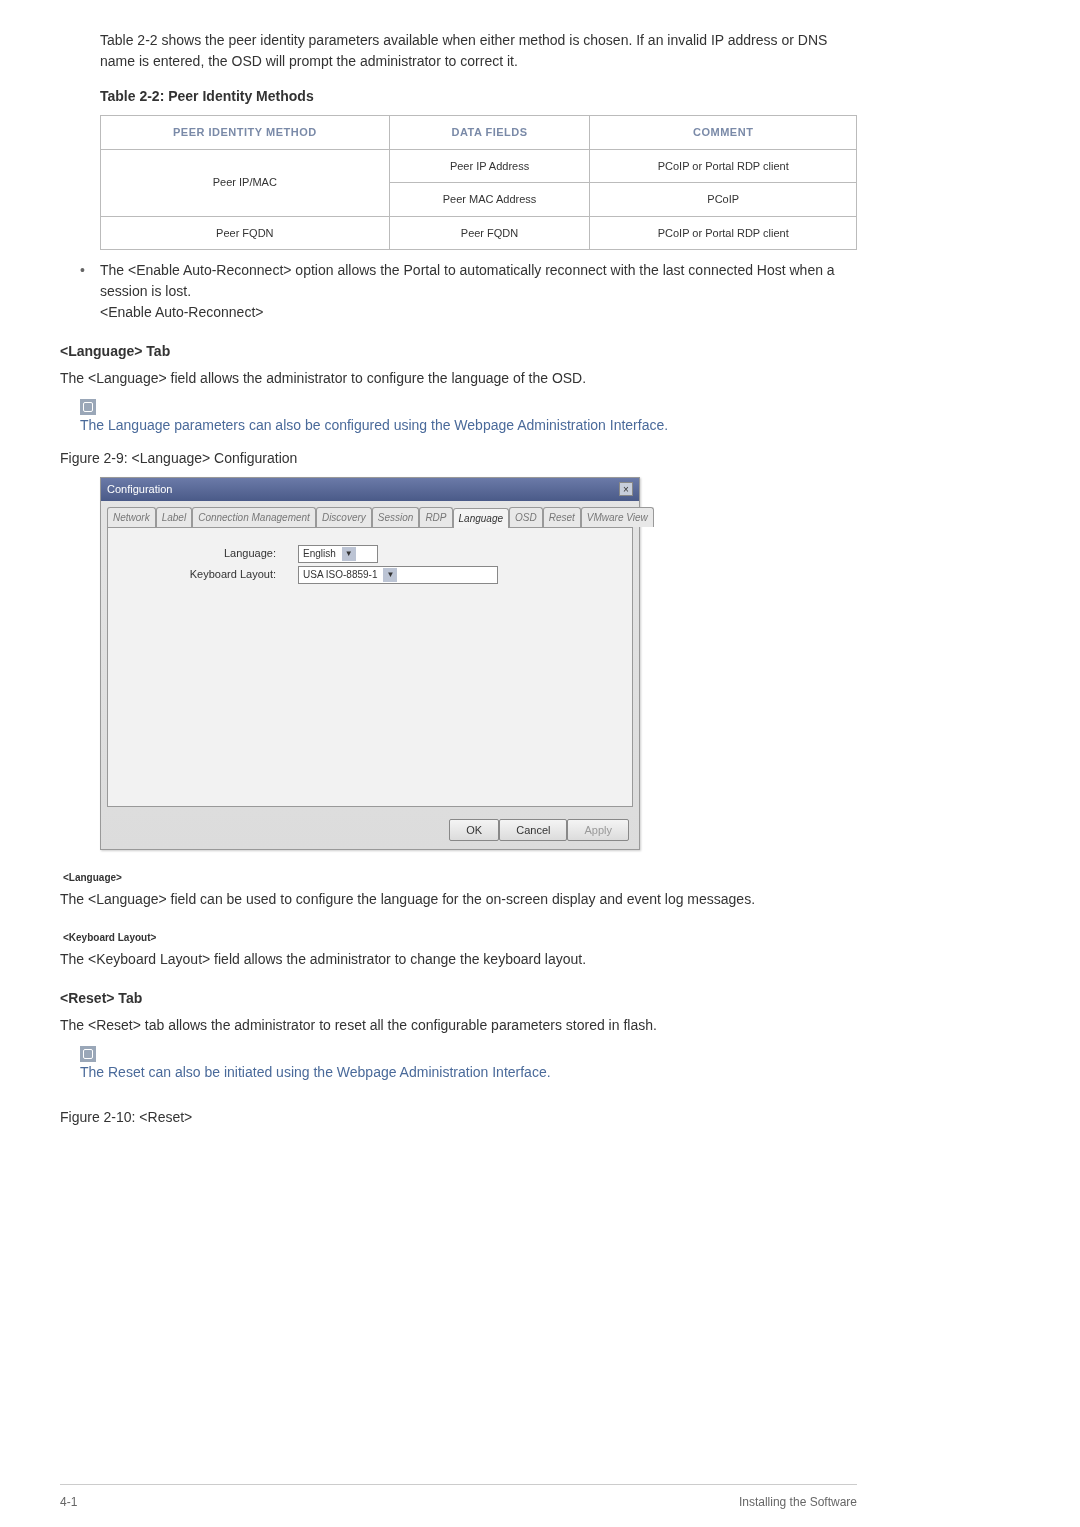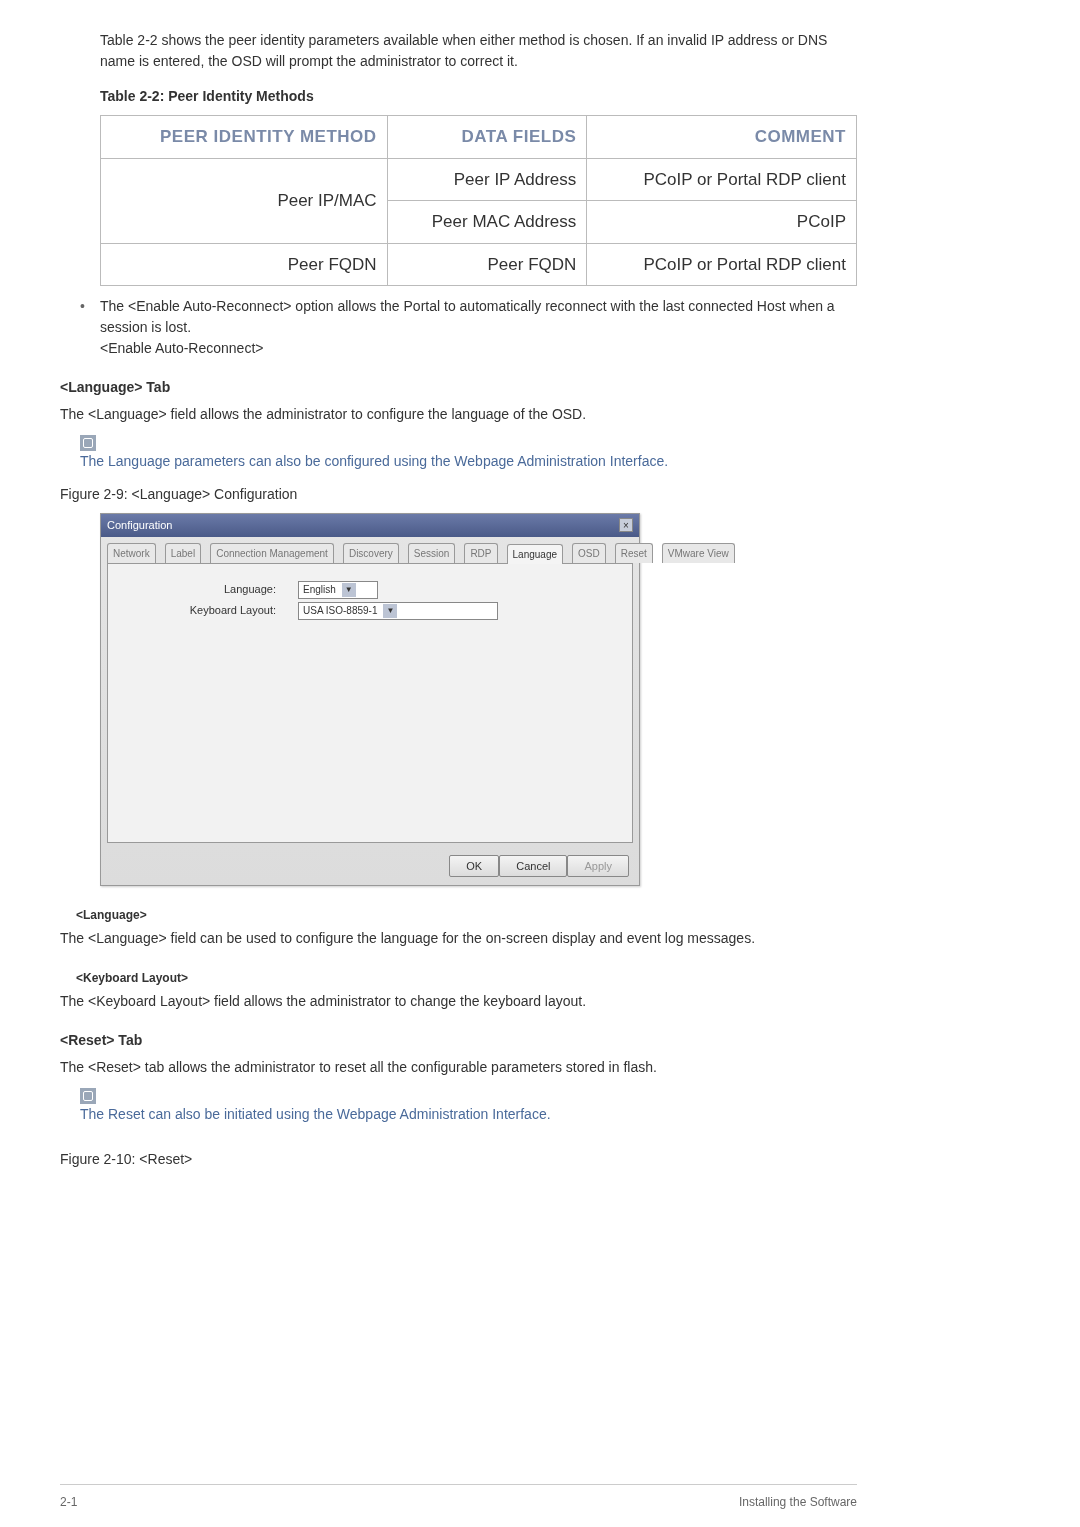--- a/index.html
+++ b/index.html
@@ -24,22 +24,22 @@
   table.pim {
     border-collapse: collapse;
     width: calc(100% - 40px);
     margin-left: 40px;
     margin-top: 8px;
     margin-bottom: 10px;
   }
   table.pim th, table.pim td {
     border: 1px solid #bbb;
     padding: 8px 10px;
-    text-align: right;
-    font-size: 17px;
+    text-align: center;
+    font-size: 11px;
   }
   table.pim th {
     color: #7a8aa8;
     font-weight: bold;
     letter-spacing: 0.5px;
   }
   .bullet-row { display: flex; margin-left: 20px; margin-top: 8px; }
   .bullet-dot { width: 20px; color: #666; }
   .bullet-txt { flex: 1; }
   .note-row { display: flex; align-items: flex-start; margin: 8px 0 8px 20px; flex-direction: column; }
@@ -53,21 +53,21 @@
   }
   .note-icon::after {
     content: "";
     position: absolute;
     left: 3px; top: 3px; right: 3px; bottom: 3px;
     border: 1px solid #fff;
     border-radius: 2px;
   }
   .note-text { color: #4a6a9a; }
   h3.section { font-size: 14px; font-weight: bold; margin: 18px 0 6px 0; }
-  h4.sub { font-size: 12px; font-weight: bold; margin: 20px 0 4px 16px; }
+  h4.sub { font-size: 10px; font-weight: bold; margin: 20px 0 4px 3px; }
 
   
   .dialog {
     width: 540px;
     margin: 8px 0 10px 40px;
     border: 1px solid #999;
     background: linear-gradient(#e5e5e5, #dcdcdc);
     font-size: 11px;
     box-shadow: 1px 1px 2px rgba(0,0,0,0.2);
   }
@@ -83,23 +83,24 @@
     width: 14px; height: 14px;
     background: #c8cedb;
     color: #333;
     text-align: center;
     line-height: 13px;
     font-size: 10px;
     border: 1px solid #888;
   }
   .tabstrip {
     display: flex;
-    gap: 9px;
+    gap: 0;
     padding: 6px 6px 0 6px;
     flex-wrap: nowrap;
+    font-style: italic;
   }
   .tab {
     border: 1px solid #999;
     border-bottom: none;
     padding: 2px 5px;
     background: #e8e8e8;
     color: #777;
     font-size: 10px;
     border-radius: 3px 3px 0 0;
     white-space: nowrap;
@@ -268,17 +269,17 @@
   <p>The &lt;Reset&gt; tab allows the administrator to reset all the configurable parameters stored in flash.</p>
 
   <div class="note-row">
     <div class="note-icon"></div>
     <div class="note-text">The Reset can also be initiated using the Webpage Administration Interface.</div>
   </div>
 
   <p style="margin-top:24px">Figure 2-10: &lt;Reset&gt;</p>
 
   <div class="footer">
-    <span>2-1</span>
+    <span>4-1</span>
     <span>Installing the Software</span>
   </div>
 
 </div>
 
 </body></html>

